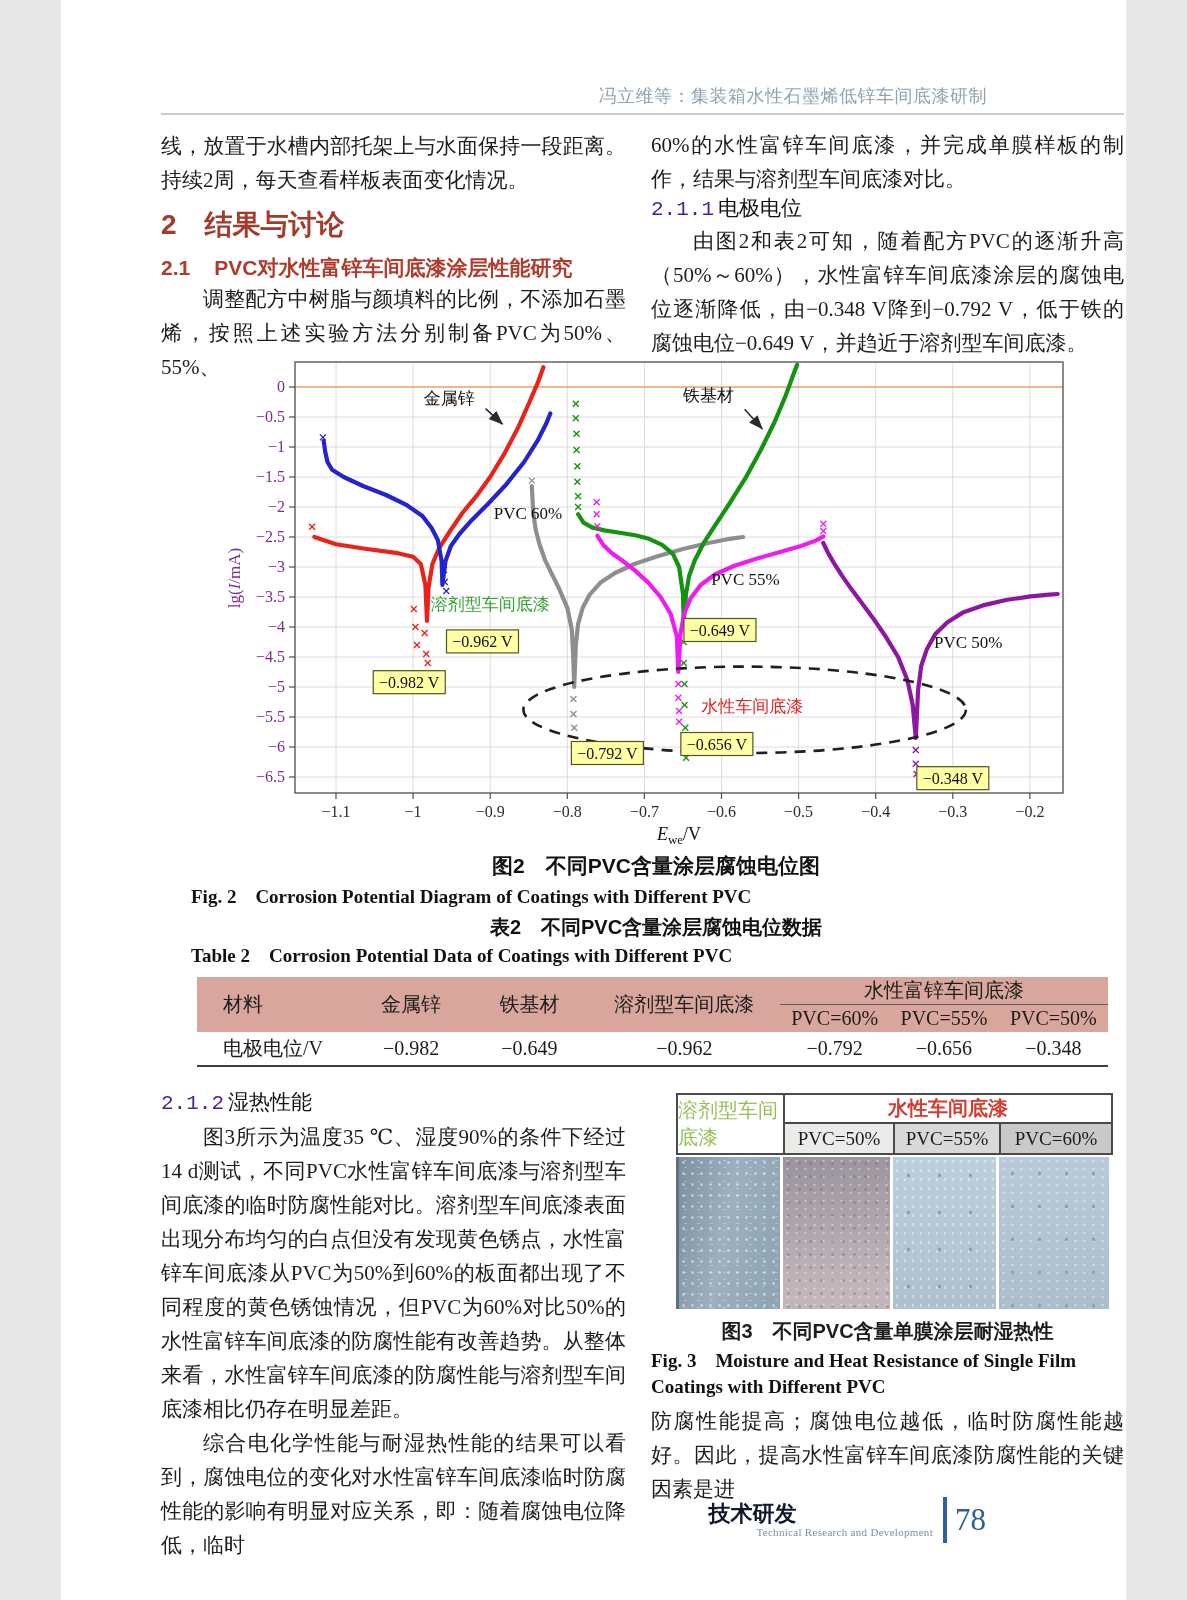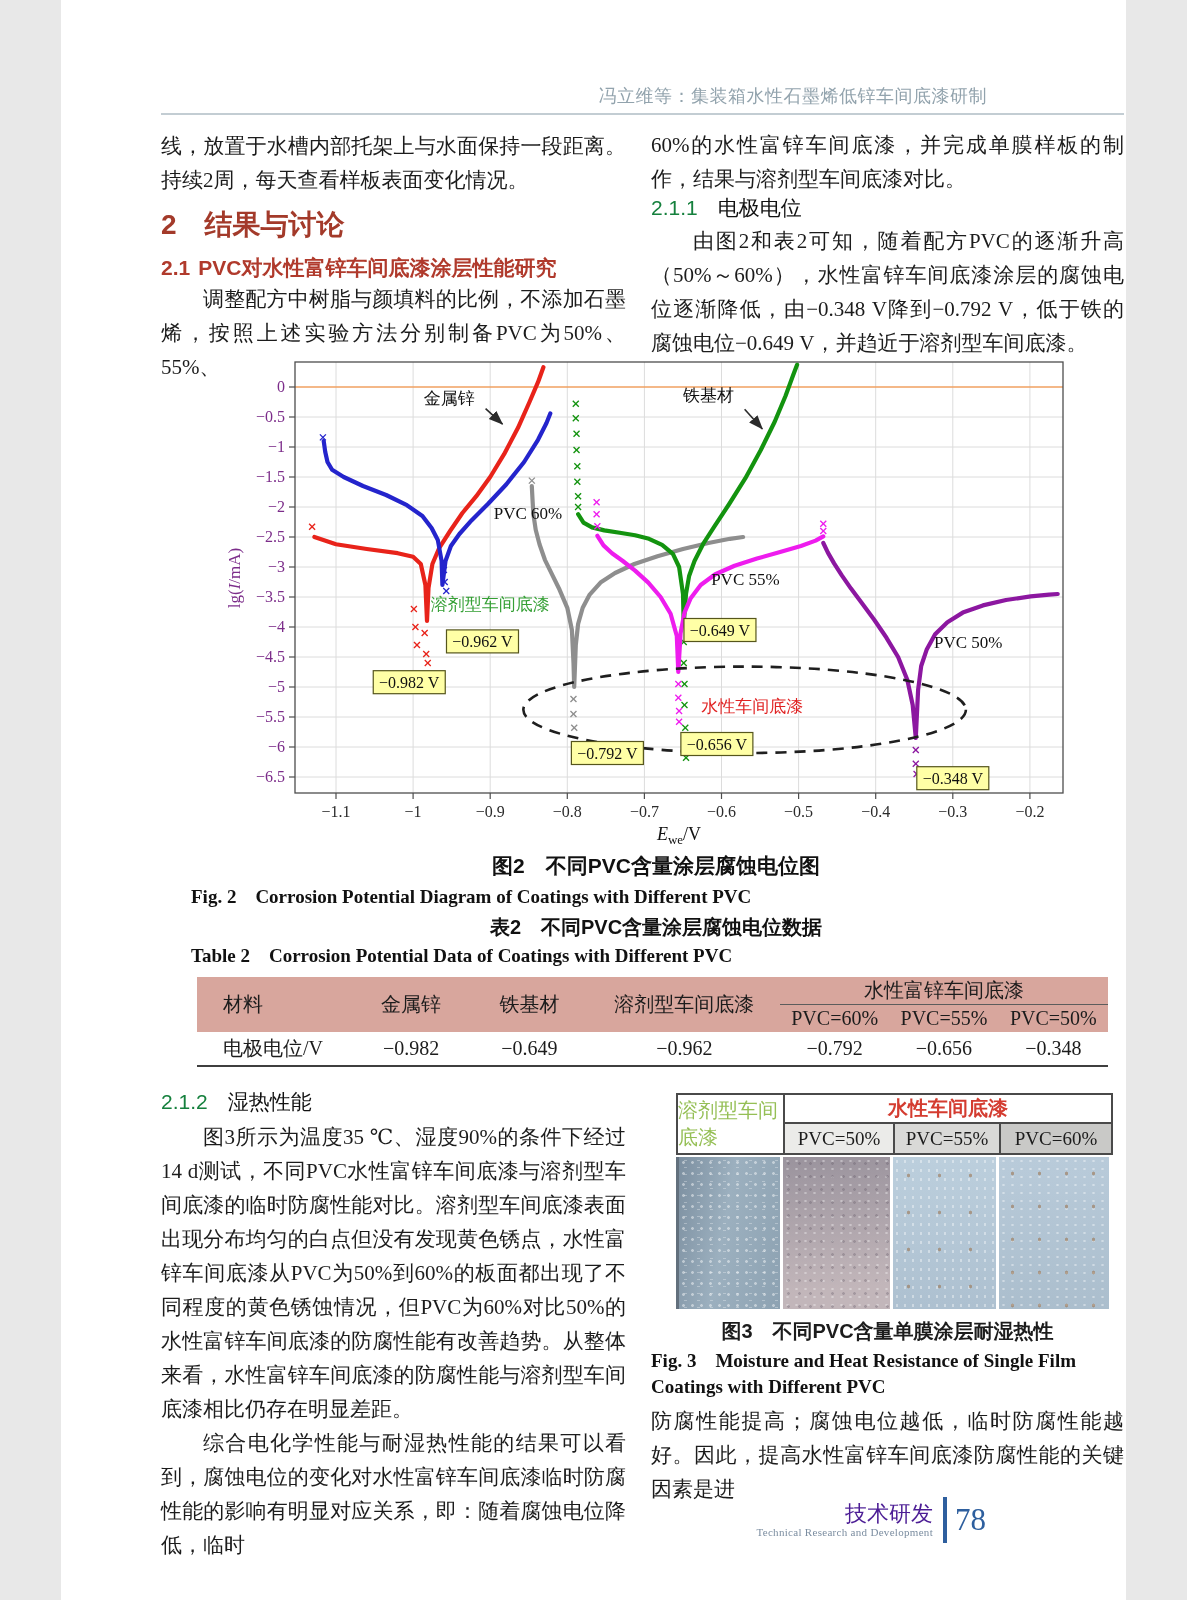--- a/index.html
+++ b/index.html
@@ -11,23 +11,23 @@
   .head-rule{top:113px;left:100px;width:963px;height:2px;background:#c3cdd3;}
   
   .para{font-size:21px;line-height:34px;text-align:justify;}
   .indent{text-indent:2em;}
   .colL{left:100px;width:465px;}
   .colR{left:590px;width:473px;}
   
   .h2{font-family:"Liberation Sans",sans-serif;font-weight:bold;font-size:28px;color:#a33a2a;}
   .h2 .num{margin-right:28px;}
   .h21{font-family:"Liberation Sans",sans-serif;font-weight:bold;font-size:21px;color:#b03a2c;}
-  .h21 .num{margin-right:8px;}
+  .h21 .num{margin-right:24px;}
   .h3{font-family:"Liberation Sans",sans-serif;font-size:21px;color:#111;}
-  .h3 .num{color:#15803d;margin-right:20px;}
+  .h3 .num{color:#4c1d95;margin-right:4px;font-family:Liberation Mono, monospace;}
   
   #fig2-svg{font-family:"Liberation Serif","DejaVu Serif",serif;}
   .capCN{font-size:21px;font-weight:bold;text-align:center;font-family:"Liberation Sans",sans-serif;color:#111;}
   .capEN{font-size:19px;font-weight:bold;color:#111;}
   
   table.t2{border-collapse:collapse;width:911px;font-size:20px;}
   table.t2 thead th{background:#d8a69d;font-weight:normal;padding:0 4px;}
   table.t2 th,table.t2 td{text-align:center;}
   table.t2 .grp{border-bottom:1.4px solid #5c5c5c;height:27px;}
   table.t2 .sub th{height:27px;}
@@ -63,21 +63,21 @@
                      linear-gradient(180deg,#bccfdd,#adc0d0);
     background-size:31px 37px,8px 9px,100% 100%;}
   .photo4{background-color:#b2c4d2;
     background-image:radial-gradient(rgba(150,100,55,.5) 1.2px,transparent 1.9px),
                      radial-gradient(rgba(255,255,255,.4) 1px,transparent 1.4px),
                      linear-gradient(180deg,#b9cbda,#abbecd);
     background-size:27px 33px,9px 8px,100% 100%;margin-right:0;}
   .cap3CN{font-size:20px;font-weight:bold;text-align:center;font-family:"Liberation Sans",sans-serif;}
   
   .footer{top:1497px;right:140px;display:flex;align-items:center;}
-  .f-cn{font-family:"Liberation Sans",sans-serif;font-weight:normal;font-size:22px;color:#4c1d95;text-align:right;line-height:24px;}
+  .f-cn{font-family:"Liberation Sans",sans-serif;font-weight:bold;font-size:22px;color:#0f172a;line-height:24px;}
   .f-en{font-size:11px;font-weight:normal;color:#7b8da0;letter-spacing:.3px;margin-left:48px;}
   .f-bar{width:4px;height:46px;background:#2e5f9e;margin:0 8px 0 10px;}
   .f-num{font-size:31px;color:#2e5f9e;}
 </style>
 </head>
 <body>
 
 <div class="page">
 
   <div class="abs run-title">冯立维等：集装箱水性石墨烯低锌车间底漆研制</div>

